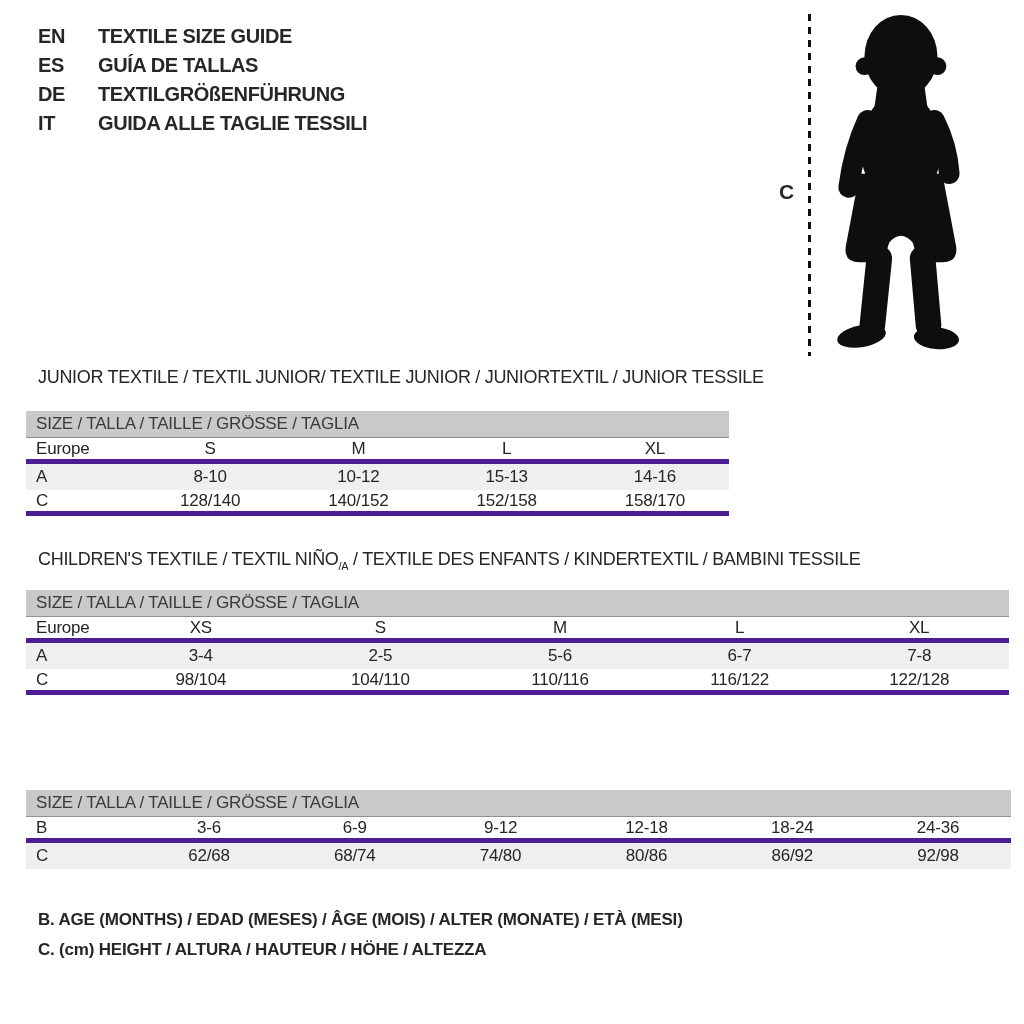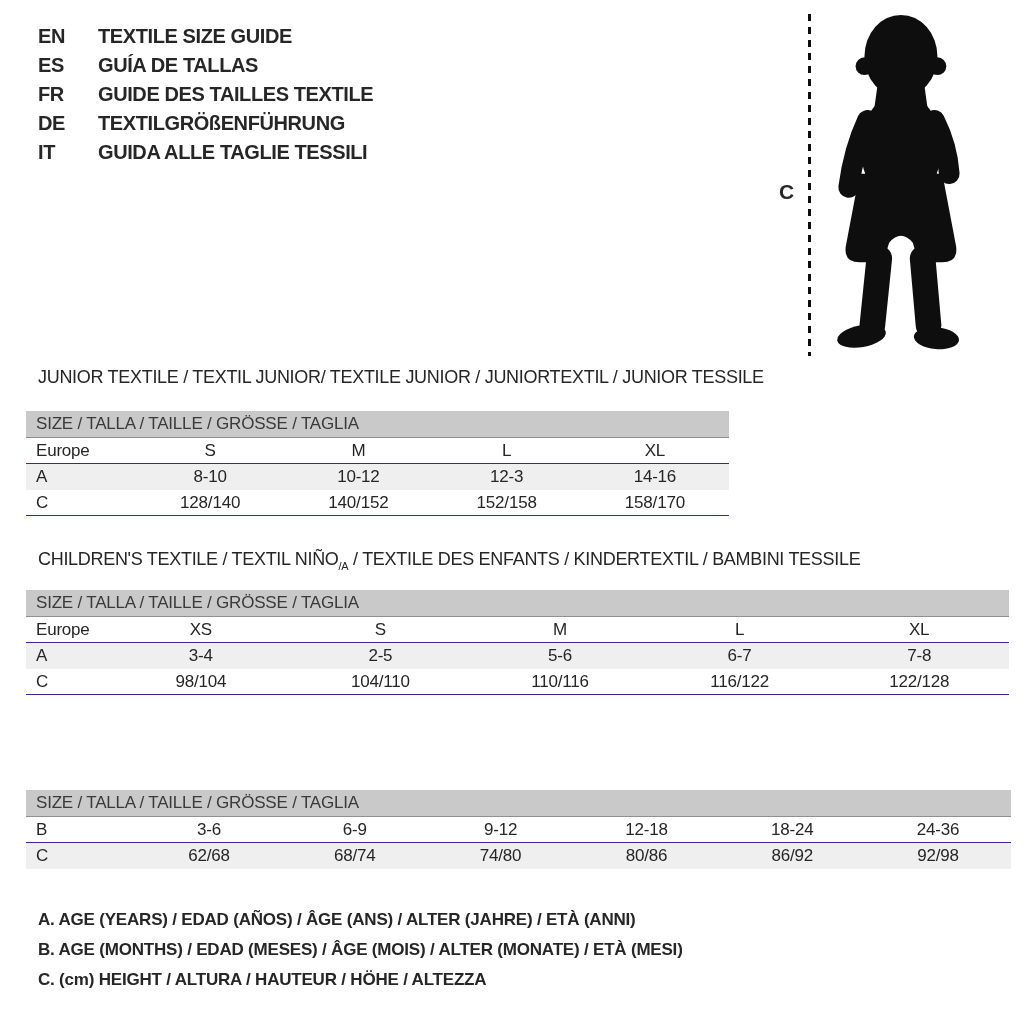--- a/index.html
+++ b/index.html
@@ -23,21 +23,21 @@
     background:repeating-linear-gradient(to bottom,var(--silhouette) 0 7px,transparent 7px 13px);}
   .silhouette{position:absolute;left:818px;top:10px;}
   
   .section-title{position:absolute;left:38px;font-weight:400;font-size:18px;letter-spacing:-0.3px;white-space:nowrap;line-height:30px;}
   .sub{font-size:11px;vertical-align:sub;}
   
   .size-table{position:absolute;left:26px;}
   .thead{height:27px;background:var(--header-bar);border-bottom:1px solid #909090;
     display:flex;align-items:center;padding-left:10px;box-sizing:border-box;
     font-weight:400;font-size:17px;color:#3a3a3a;letter-spacing:-0.2px;}
-  .trow{display:grid;height:26px;align-items:center;font-size:17px;letter-spacing:-0.2px;border-bottom:1px solid #4c1d95;box-sizing:border-box;}
+  .trow{display:grid;height:26px;align-items:center;font-size:17px;letter-spacing:-0.2px;border-bottom:5px solid #4c1d95;box-sizing:border-box;}
   .trow.shaded{background:var(--alt-row);border-bottom:none;}
   .tlabel{padding-left:10px;text-align:left;}
   .tcell{text-align:center;}
   .t-junior{width:703px;top:411px;}
   .t-junior .trow{grid-template-columns:110px repeat(4,1fr);}
   .t-children{width:983px;top:590px;}
   .t-children .trow{grid-template-columns:85px repeat(5,1fr);}
   .t-babies{width:985px;top:790px;}
   .t-babies .trow{grid-template-columns:110px repeat(6,1fr);}
   
@@ -50,24 +50,20 @@
 <div class="page">
 
   <div class="lang-list">
     <div class="lang-row">
       <span class="lang-code">EN</span>
       <span class="lang-label">TEXTILE SIZE GUIDE</span>
     </div>
     <div class="lang-row">
       <span class="lang-code">ES</span>
       <span class="lang-label">GUÍA DE TALLAS</span>
-    </div>
-    <div class="lang-row">
-      <span class="lang-code">FR</span>
-      <span class="lang-label">GUIDE DES TAILLES TEXTILE</span>
     </div>
     <div class="lang-row">
       <span class="lang-code">DE</span>
       <span class="lang-label">TEXTILGRÖßENFÜHRUNG</span>
     </div>
     <div class="lang-row">
       <span class="lang-code">IT</span>
       <span class="lang-label">GUIDA ALLE TAGLIE TESSILI</span>
     </div>
   </div>
@@ -104,21 +100,21 @@
       <span class="tlabel">Europe</span>
       <span class="tcell">S</span>
       <span class="tcell">M</span>
       <span class="tcell">L</span>
       <span class="tcell">XL</span>
     </div>
     <div class="trow shaded">
       <span class="tlabel">A</span>
       <span class="tcell">8-10</span>
       <span class="tcell">10-12</span>
-      <span class="tcell">12-3</span>
+      <span class="tcell">15-13</span>
       <span class="tcell">14-16</span>
     </div>
     <div class="trow">
       <span class="tlabel">C</span>
       <span class="tcell">128/140</span>
       <span class="tcell">140/152</span>
       <span class="tcell">152/158</span>
       <span class="tcell">158/170</span>
     </div>
   </div>
@@ -168,18 +164,17 @@
       <span class="tcell">62/68</span>
       <span class="tcell">68/74</span>
       <span class="tcell">74/80</span>
       <span class="tcell">80/86</span>
       <span class="tcell">86/92</span>
       <span class="tcell">92/98</span>
     </div>
   </div>
 
   <div class="legend">
-    <div class="legend-line">A. AGE (YEARS) / EDAD (AÑOS) / ÂGE (ANS) / ALTER (JAHRE) / ETÀ (ANNI)</div>
     <div class="legend-line">B. AGE (MONTHS) / EDAD (MESES) / ÂGE (MOIS) / ALTER (MONATE) / ETÀ (MESI)</div>
     <div class="legend-line">C. (cm) HEIGHT / ALTURA / HAUTEUR / HÖHE / ALTEZZA</div>
   </div>
 
 </div>
 
 </body></html>

